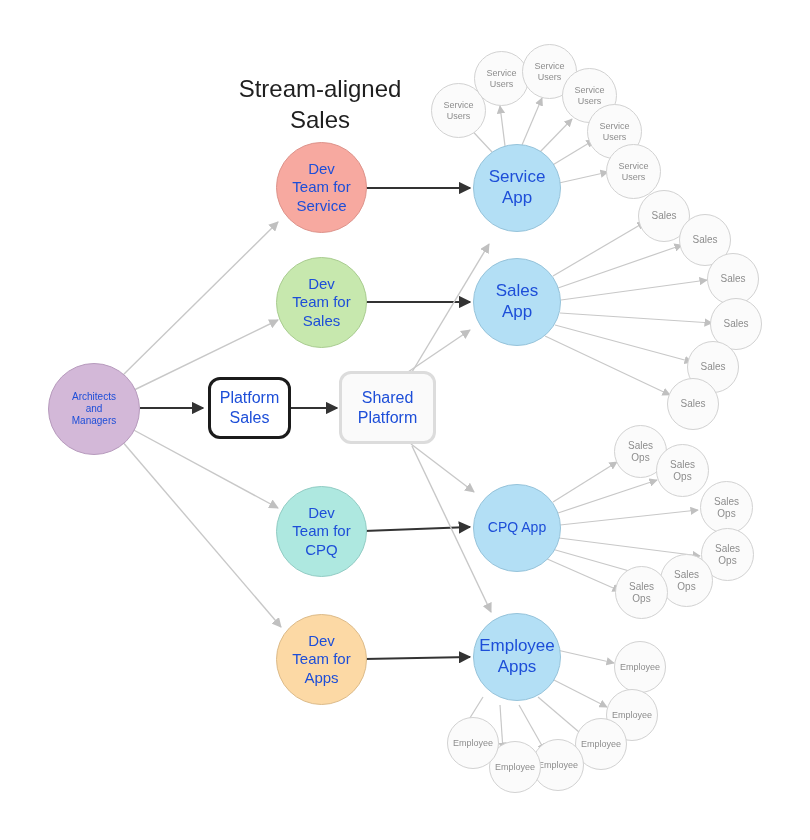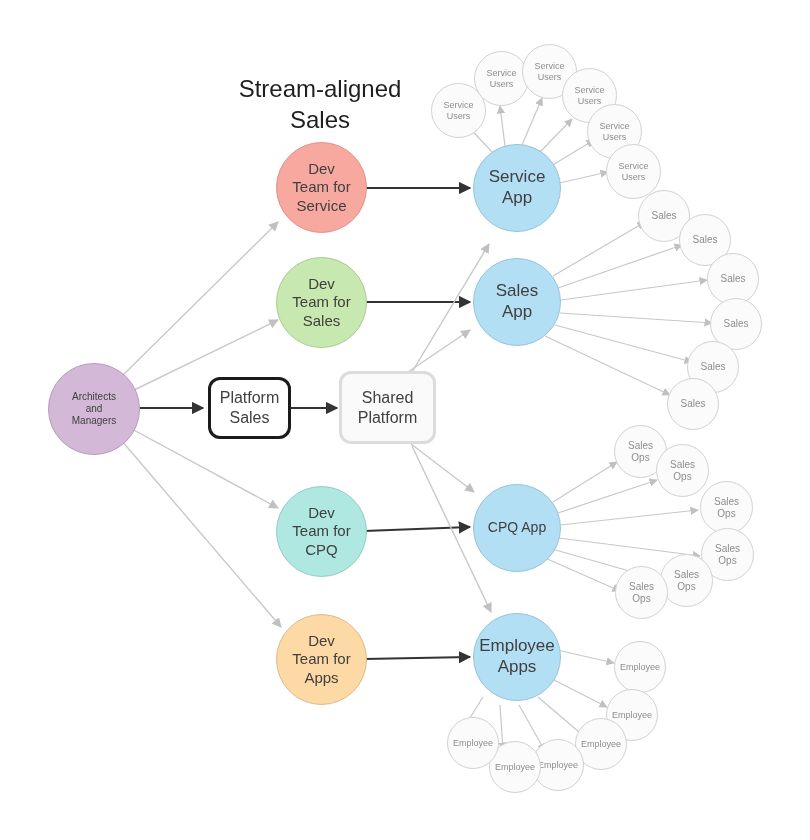--- a/index.html
+++ b/index.html
@@ -28,21 +28,21 @@
     pointer-events: none;
   }
   .node {
     position: absolute;
     box-sizing: border-box;
     display: flex;
     align-items: center;
     justify-content: center;
     text-align: center;
     line-height: 1.22;
-    color: #404040;
+    color: #1d4ed8;
   }
   .node.circle { border-radius: 50%; }
   .node-label { display: block; width: 100%; padding: 0 2px; }
 
   .n-main {
     font-size: 16px;
     border: 1px solid #9a9a9a;
   }
   .n-purple { background: #d3b8d8; border-color: #b79bbd; }
   .n-red    { background: #f7a9a0; border-color: #dd938b; }

